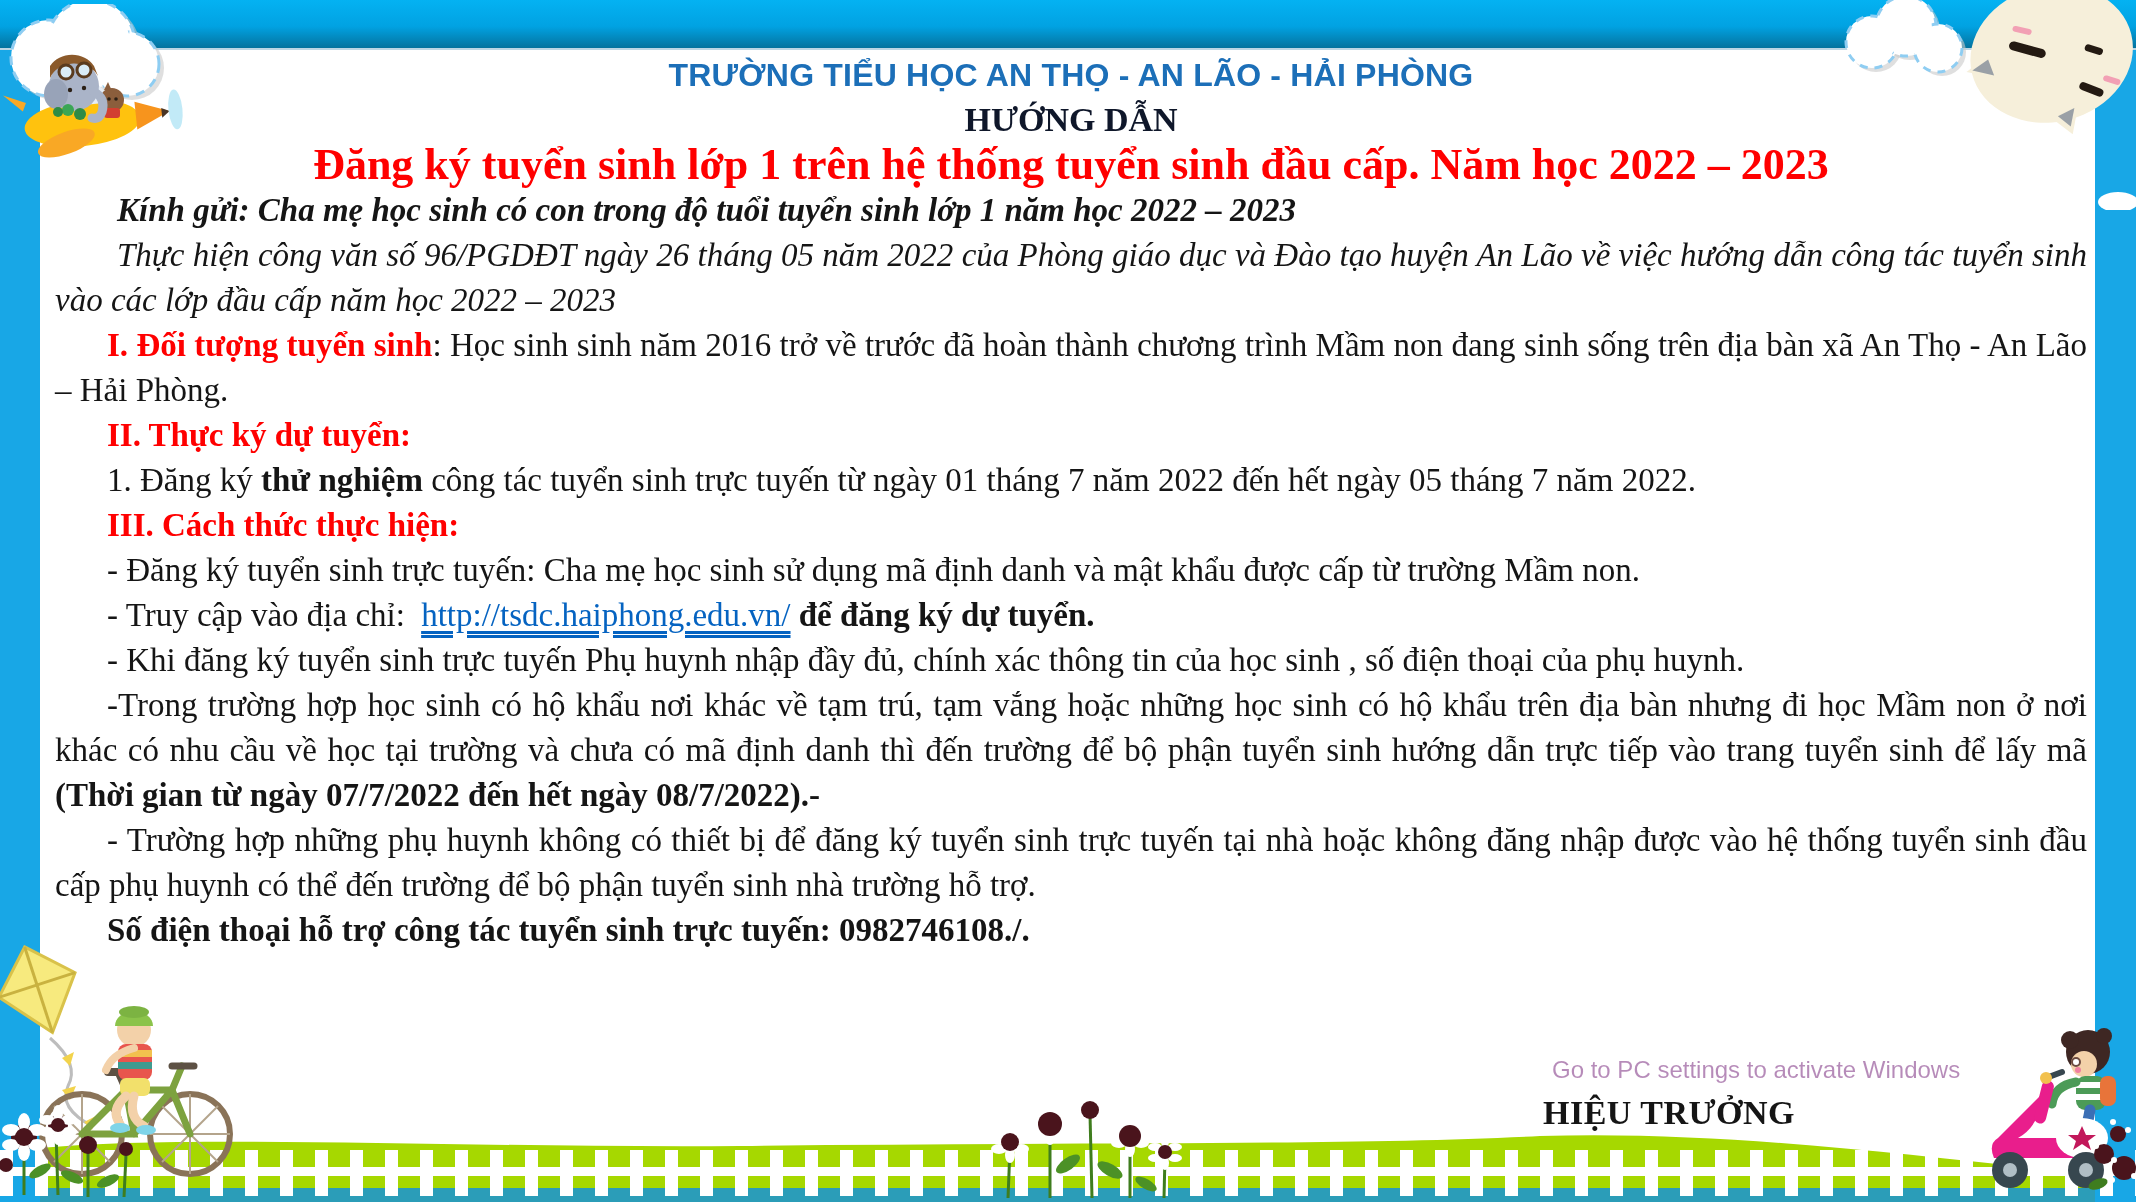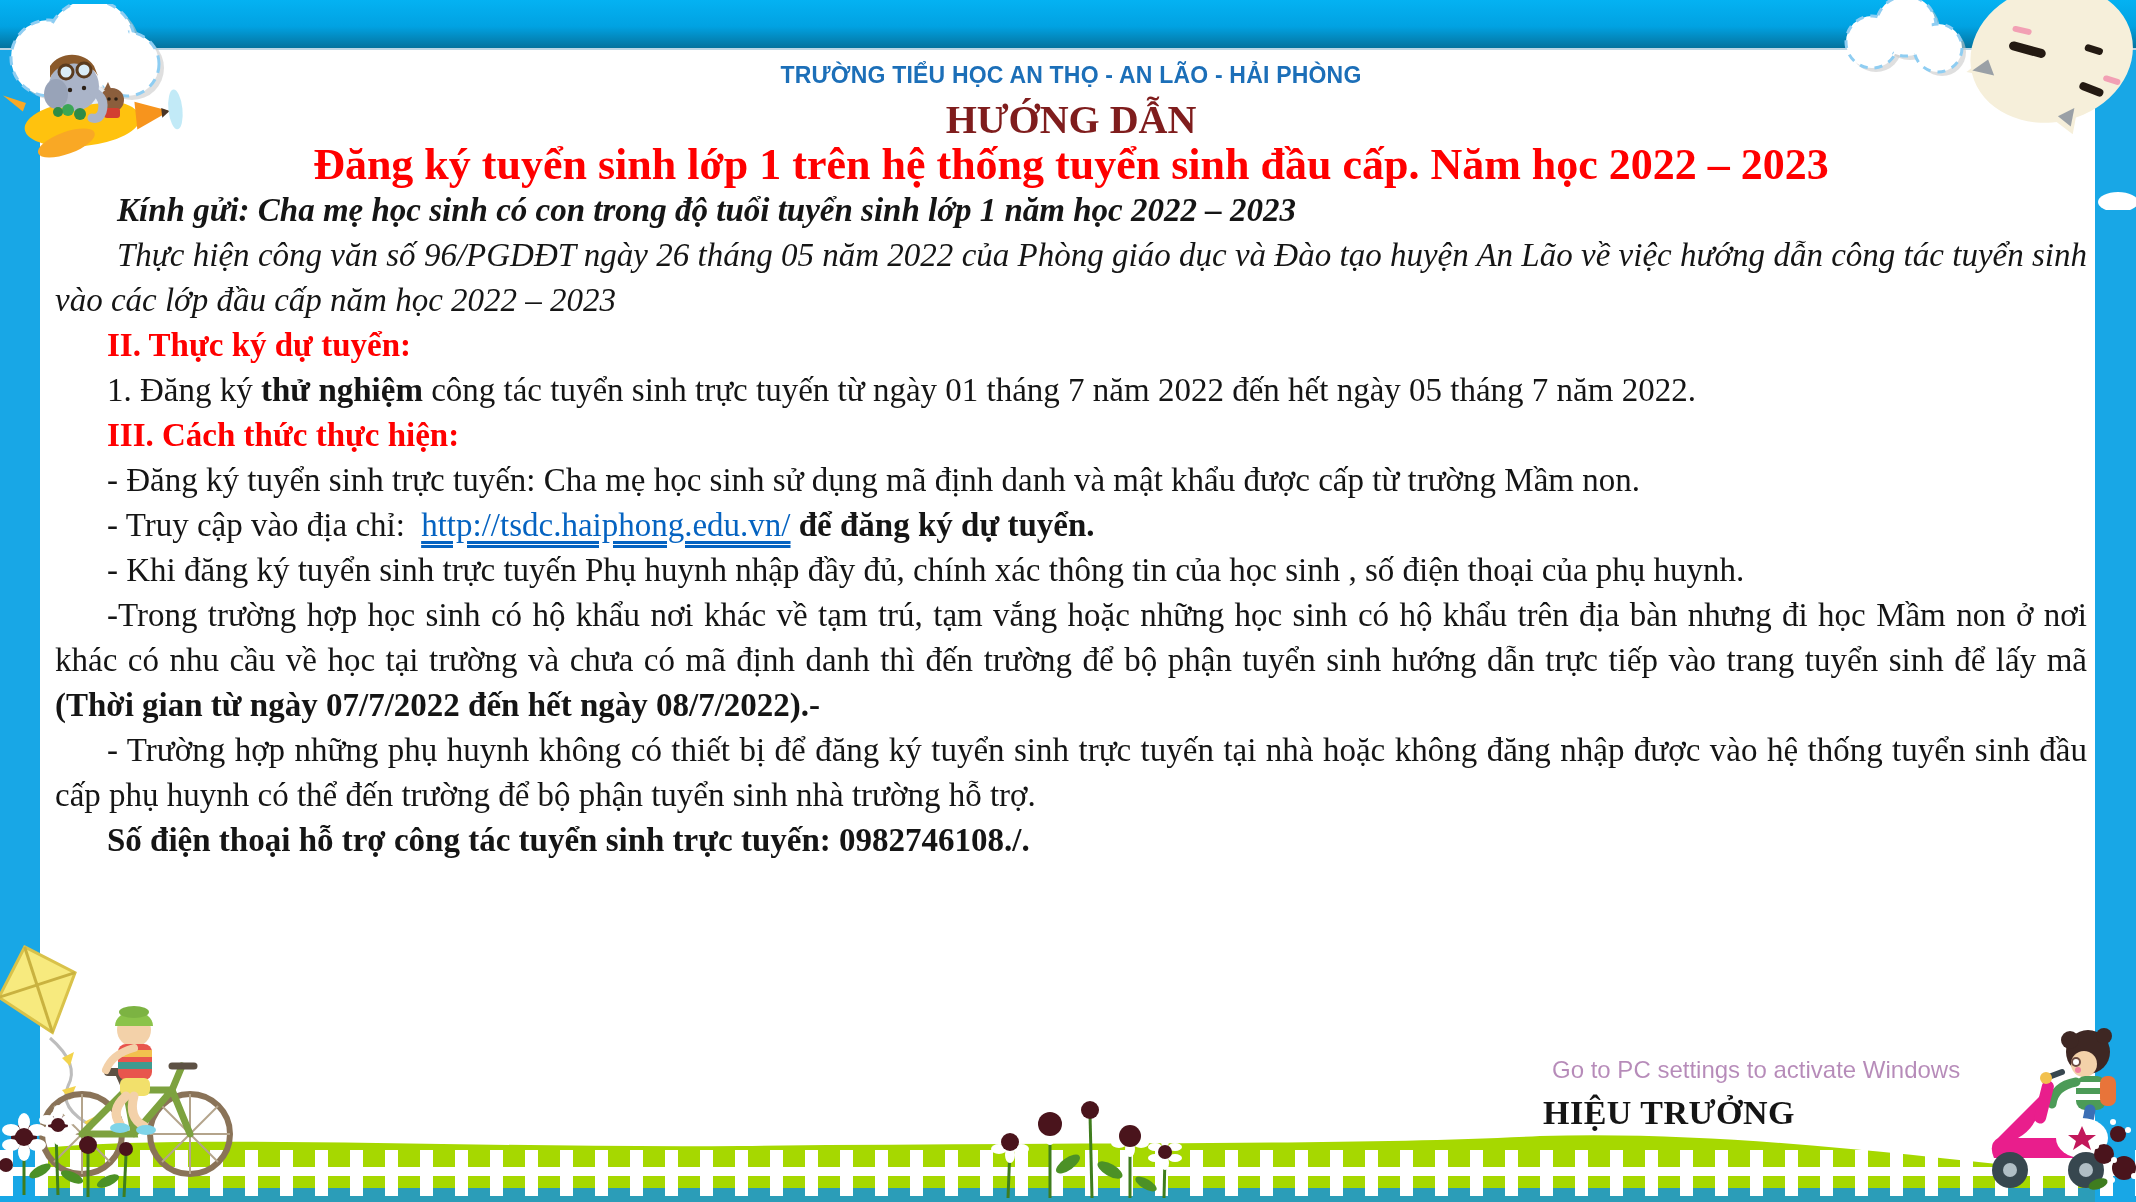--- a/index.html
+++ b/index.html
@@ -23,24 +23,24 @@
     background:#2b9db8;
   }
   
   .doc{
     position:absolute;left:55px;top:54px;width:2032px;
     font-size:33px;line-height:45px;color:#151515;
   }
   .center{text-align:center;}
   .school-header{
     font-family:"Liberation Sans", sans-serif;
-    font-weight:bold;font-size:23px;line-height:34px;color:#1c6fb8;
+    font-weight:bold;font-size:32px;line-height:34px;color:#1c6fb8;
     letter-spacing:.2px;margin:4px 0 6px 0;
   }
-  .main-title{font-weight:bold;color:#7f1d1d;font-size:40px;line-height:44px;}
+  .main-title{font-weight:bold;color:#0f172a;font-size:34px;line-height:44px;}
   .sub-title{font-weight:bold;color:#ff0000;font-size:44px;line-height:46px;}
   p{margin:0;text-align:justify;}
   .ind-s{text-indent:52px;}
   .ind-m{text-indent:62px;}
   .ind-l{text-indent:115px;}
   .b{font-weight:bold;}
   .i{font-style:italic;}
   .red{color:#ff0000;}
   .nojust{text-align:left;}
   .note-head{font-weight:bold;color:#ff0000;text-decoration:underline;}
@@ -80,20 +80,21 @@
 <div class="doc">
   <div class="center school-header">TRƯỜNG TIỂU HỌC AN THỌ - AN LÃO - HẢI PHÒNG</div>
   <div class="center main-title">HƯỚNG DẪN</div>
   <div class="center sub-title">Đăng ký tuyển sinh lớp 1 trên hệ thống tuyển sinh đầu cấp. Năm học 2022 – 2023</div>
 
   <p class="ind-m b i nojust"><span>Kính gửi: Cha mẹ học sinh có con trong độ tuổi tuyển sinh lớp 1 năm học 2022 – 2023</span></p>
 
   <p class="ind-m i"><span>Thực hiện công văn số 96/PGDĐT ngày 26 tháng 05 năm 2022 của Phòng giáo dục và Đào tạo huyện An Lão về việc hướng dẫn công tác tuyển sinh vào các lớp đầu cấp năm học 2022 – 2023</span></p>
 
 
+  <p class="ind-s"><span class="b red">I. Đối tượng tuyển sinh</span><span>: Học sinh sinh năm 2016 trở về trước đã hoàn thành chương trình Mầm non đang sinh sống trên địa bàn xã An Thọ - An Lão – Hải Phòng.</span></p>
 
   <p class="ind-s b red nojust"><span>II. Thực ký dự tuyển:</span></p>
 
   <p class="ind-s"><span>1. Đăng ký  </span><span class="b">thử nghiệm</span><span> công tác tuyển sinh trực tuyến từ ngày 01 tháng 7 năm 2022 đến hết ngày 05 tháng 7 năm 2022.</span></p>
 
 
   <p class="ind-s b red nojust"><span>III. Cách thức thực hiện:</span></p>
 
   <p class="ind-s"><span>- Đăng ký tuyển sinh trực tuyến: Cha mẹ học sinh sử dụng mã định danh và mật khẩu được cấp từ trường Mầm non.</span></p>
 

